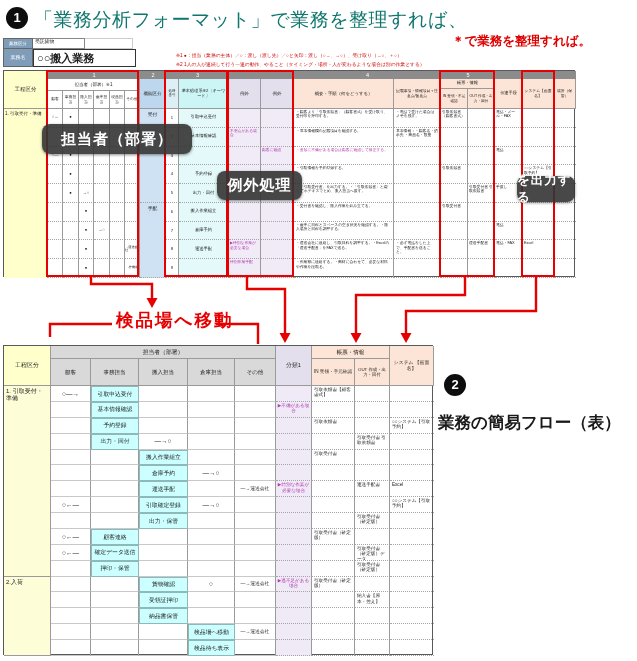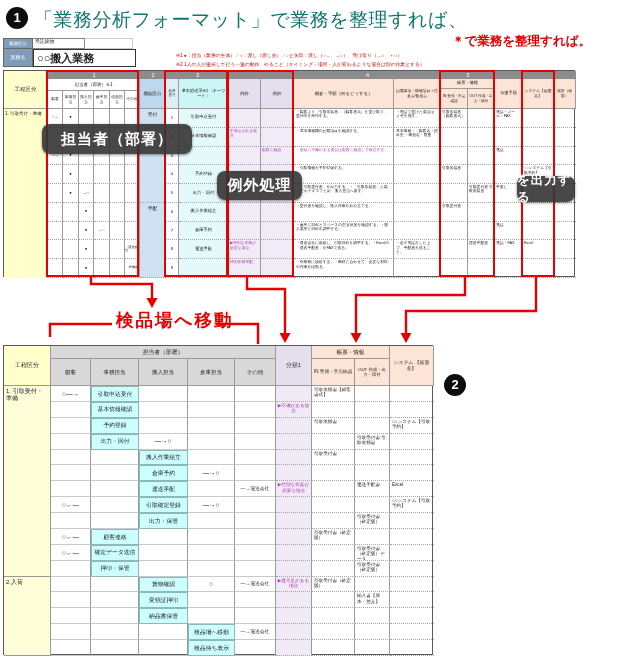--- a/index.html
+++ b/index.html
@@ -424,14 +424,15 @@
       <div class="cell bR" style="left: 135px; top: 294.118px; width: 49px; height: 15.8824px; display: flex; align-items: center; justify-content: center; text-align: center; font-size: 6.5px; border-bottom: 1px solid rgb(201, 201, 201);"></div>
       <div class="cell bR" style="left: 184px; top: 294.118px; width: 47px; height: 15.8824px; display: flex; align-items: center; justify-content: center; text-align: center; font-size: 5.8px; border: 1px solid rgb(143, 184, 184); background: rgb(204, 255, 255);">検品待ち表示</div>
       <div class="cell bR" style="left: 231px; top: 294.118px; width: 41px; height: 15.8824px; display: flex; align-items: center; justify-content: center; text-align: center; font-size: 6.5px; border-bottom: 1px solid rgb(201, 201, 201);"></div>
       <div class="cell bR dotB" style="left: 272px; top: 294.118px; width: 36px; height: 15.8824px; background: rgb(239, 234, 245); padding: 1px; text-align: center; font-size: 4.6px; color: rgb(178, 58, 178);"></div>
       <div class="cell bR dotB" style="left: 308px; top: 294.118px; width: 43px; height: 15.8824px; padding: 1px 2px; font-size: 4.6px;"></div>
       <div class="cell bR dotB" style="left: 351px; top: 294.118px; width: 35px; height: 15.8824px; padding: 1px 2px; font-size: 4.6px;"></div>
       <div class="cell dotB" style="left: 386px; top: 294.118px; width: 44px; height: 15.8824px; padding: 1px 2px; font-size: 4.6px;"></div>
     </div>
 
   <div class="abs disc" style="left:444px;top:374px;">2</div>
+  <div class="abs step2-text" style="left:438px;top:412px;">業務の簡易フロー（表）</div>
 
 </div>
 
 </body></html>

